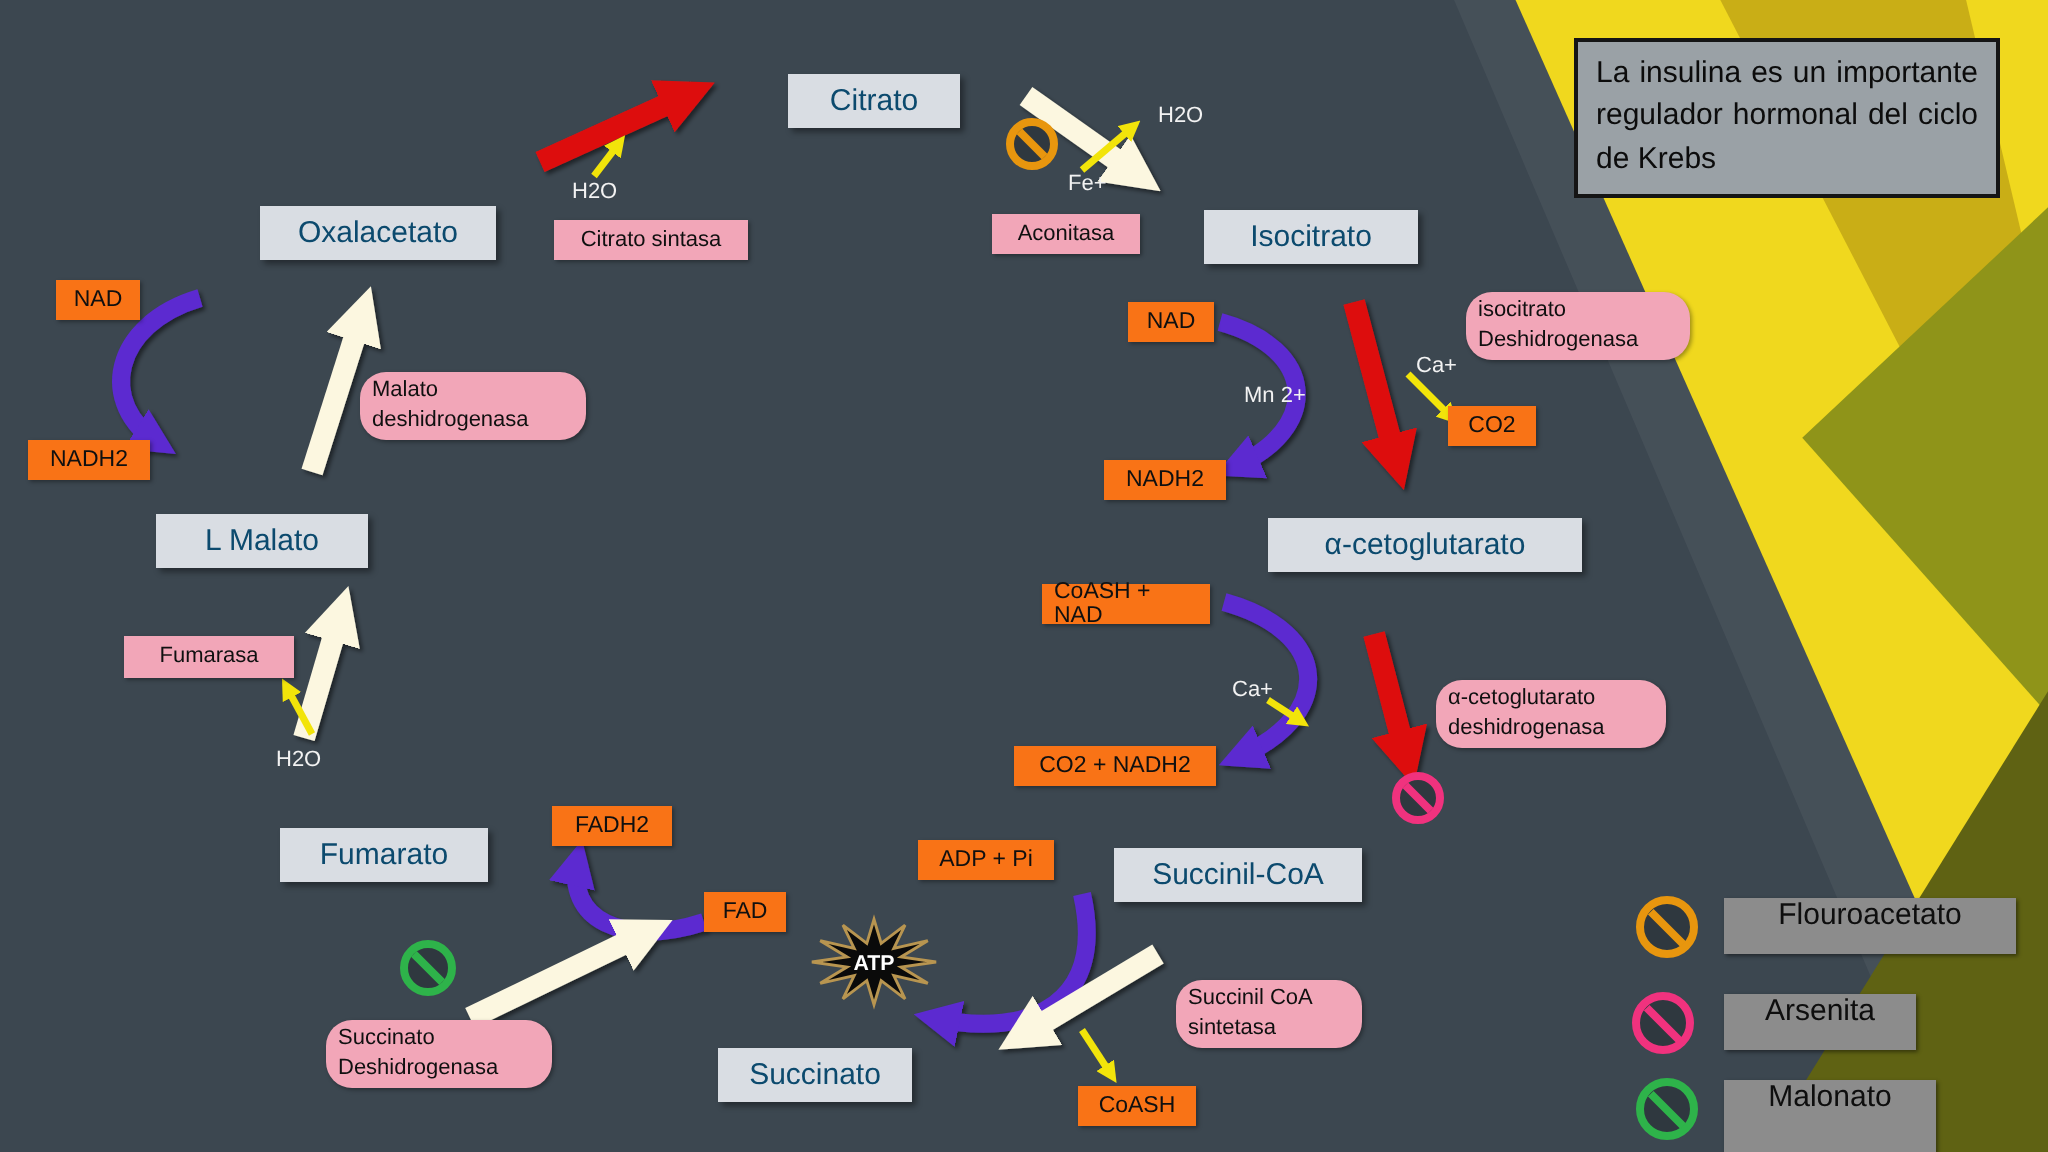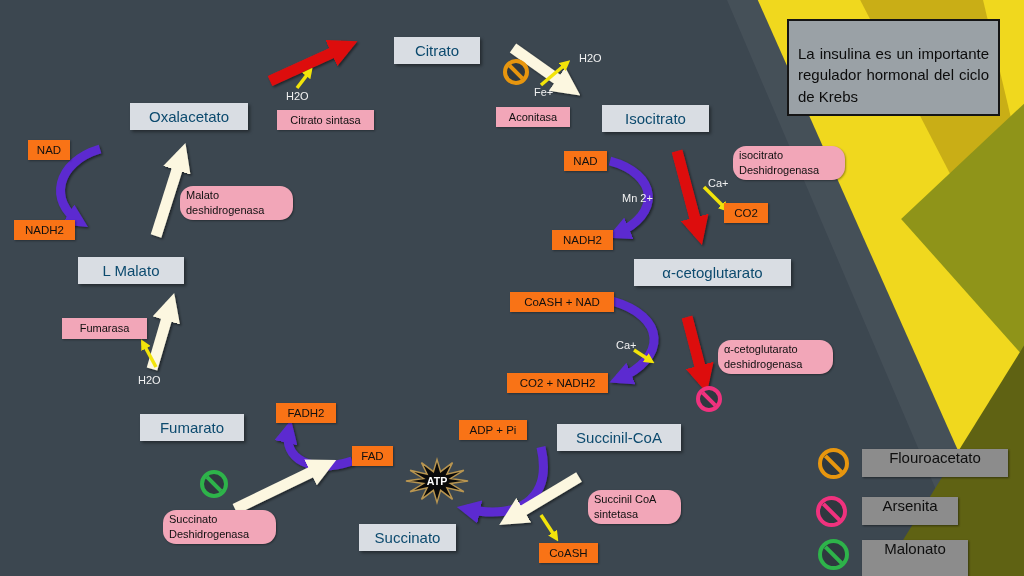--- a/index.html
+++ b/index.html
@@ -20,21 +20,21 @@
   .mbox, .ebox, .cbox { position:absolute; display:flex; align-items:center; justify-content:center; }
   .mbox { background:#d9dde3; color:#0c4a6e; font-size:15px; box-shadow:2px 2px 3px rgba(0,0,0,.4); z-index:2; }
   .ebox { background:#f2a6b8; color:#101010; font-size:11px; line-height:1.35; box-shadow:1px 1px 2px rgba(0,0,0,.35); z-index:2; padding:2px 6px; }
   .ebox.multiline { justify-content:flex-start; text-align:left;border-radius:13px; }
   .cbox { background:#f97316; color:#101010; font-size:11.5px; box-shadow:1px 1px 2px rgba(0,0,0,.35); z-index:2; padding:2px 6px; }
   .ion { position:absolute; color:#f2f2f2; font-size:11px; z-index:2; white-space:nowrap; }
 
   .no-icon { position:absolute; border-radius:50%; background:#2f383f; border:4px solid var(--c); z-index:3; }
   .no-icon::after { content:""; position:absolute; left:0; top:50%; width:100%; height:4px; margin-top:-2px; background:var(--c); transform:rotate(45deg); }
 
-  .note { position:absolute; left:787px; top:19px; width:213px; height:97px; background:#9aa1a6; border:2px solid #151515; color:#0c0c0c; font-size:15px; line-height:1.42; padding:22px 9px; text-align:justify; z-index:4; }
+  .note { position:absolute; left:787px; top:19px; width:213px; height:80px; background:#9aa1a6; border:2px solid #151515; color:#0c0c0c; font-size:15px; line-height:1.42; padding:5px 9px; text-align:justify; z-index:4; }
 
   .legend-label { position:absolute; background:#8c8c8c; color:#0e0e0e; font-size:15px; display:flex; align-items:flex-start; justify-content:center; z-index:3; box-shadow:1px 1px 2px rgba(0,0,0,.45); }
 
   .atp-wrap { position:absolute; left:404px; top:457px; z-index:2; }
 </style>
 </head>
 <body>
 
 <div class="slide">
 
@@ -143,21 +143,21 @@
     </div>
   <div class="cbox" style="left:564px;top:151px;width:43px;height:20px">
       <span>NAD</span>
     </div>
   <div class="cbox" style="left:552px;top:230px;width:61px;height:20px">
       <span>NADH2</span>
     </div>
   <div class="cbox" style="left:724px;top:203px;width:44px;height:20px">
       <span>CO2</span>
     </div>
-  <div class="cbox" style="left:510px;top:292px;width:104px;height:20px">
+  <div class="cbox" style="left:521px;top:292px;width:84px;height:20px">
       <span>CoASH + NAD</span>
     </div>
   <div class="cbox" style="left:507px;top:373px;width:101px;height:20px">
       <span>CO2 + NADH2</span>
     </div>
   <div class="cbox" style="left:276px;top:403px;width:60px;height:20px">
       <span>FADH2</span>
     </div>
   <div class="cbox" style="left:352px;top:446px;width:41px;height:20px">
       <span>FAD</span>

